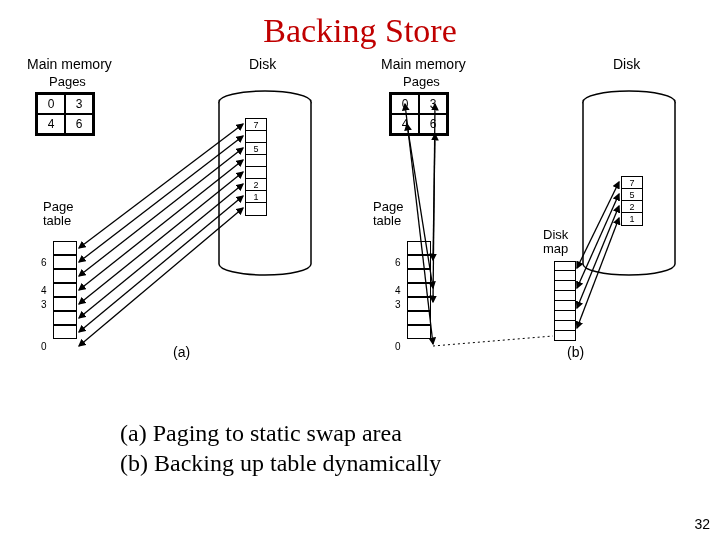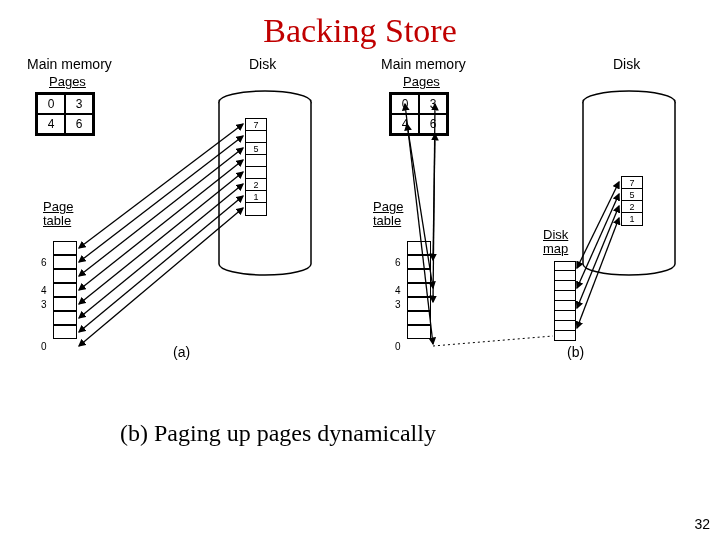--- a/index.html
+++ b/index.html
@@ -27,21 +27,21 @@
     font-family: Arial, Helvetica, sans-serif;
     font-size: 12px;
     color: #000;
   }
   .panel {
     position: relative;
     width: 340px;
     height: 310px;
   }
   .lbl { position: absolute; font-size: 14px; white-space: nowrap; }
-  .lbl.small { font-size: 13px; text-decoration: underline; }
+  .lbl.small { font-size: 13px; }
   .pages-box { position: absolute; left: 22px; top: 36px; border: 2px solid #000; background: #fff; }
   .pages-box .row { display: flex; }
   .cell { width: 28px; height: 20px; border: 1px solid #000; display: flex; align-items: center; justify-content: center; font-size: 12px; }
   .pt { position: absolute; left: 40px; top: 185px; }
   .pt .pcell { width: 24px; height: 14px; border: 1px solid #000; font-size: 10px; display:flex; align-items:center; justify-content:center; background:#fff; }
   .pt .plabel { position: absolute; left: -12px; font-size: 10px; }
   .dm { position: absolute; left: 187px; top: 205px; }
   .dm .dcell { width: 22px; height: 10px; border: 1px solid #000; border-top: none; }
   .dm .dcell:first-child { border-top: 1px solid #000; }
   .cylinder { position: absolute; left: 204px; top: 34px; width: 96px; height: 186px; }
@@ -208,16 +208,17 @@
       <line class="arrow" x1="210" y1="272" x2="252" y2="162"></line>
 
       <line x1="66" y1="290" x2="186" y2="280" stroke="#000" stroke-width="1" stroke-dasharray="2,3"></line>
     </svg>
 
     <span class="caption-letter" style="left:200px;">(b)</span>
   </div>
 </div>
 
 <div class="captions">
-  <div>(b) Paging up pages dynamically</div>
+  <div>(a) Paging to static swap area</div>
+  <div>(b) Backing up table dynamically</div>
 </div>
 
 <div class="pagenum">32</div>
 
 </body></html>

